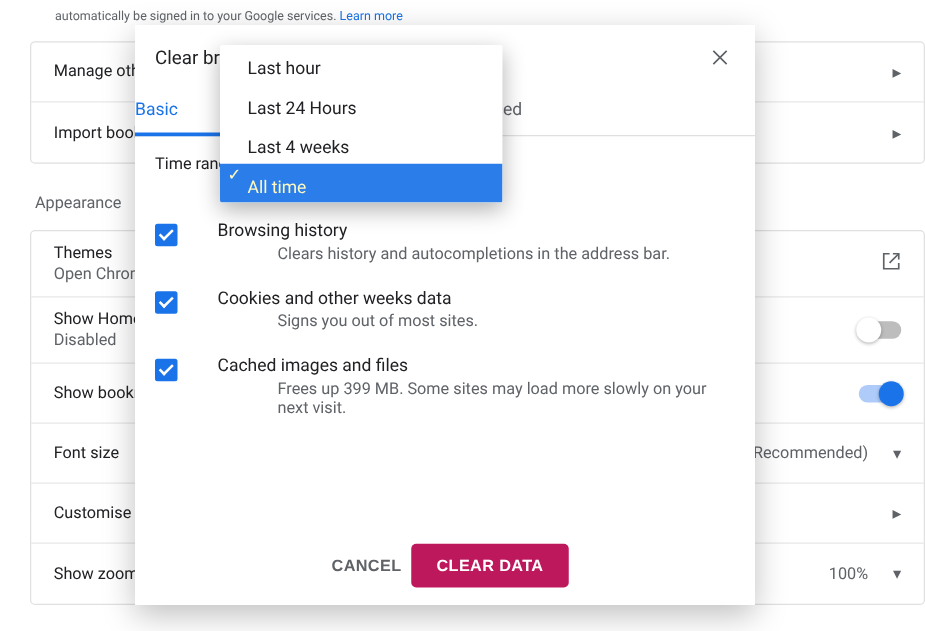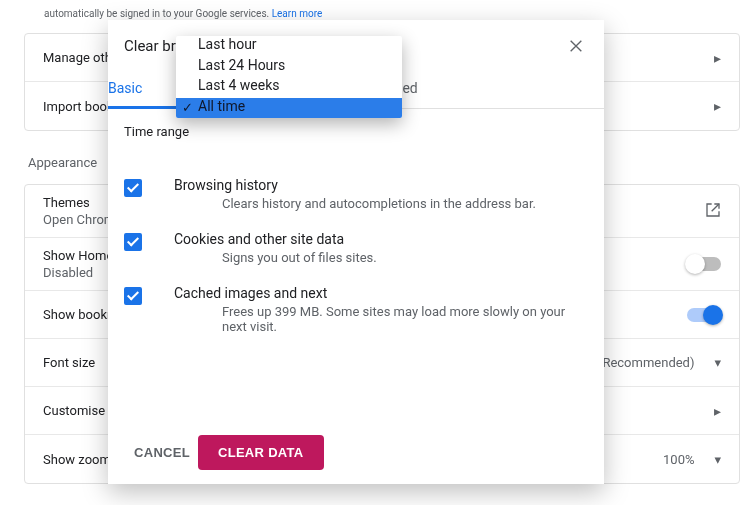--- a/index.html
+++ b/index.html
@@ -100,21 +100,21 @@
     flex: 0 0 18px; margin-top: 2px; cursor: pointer;
   }
   .check-row .box::after {
     content: ""; position: absolute; left: 4px; top: 0px;
     width: 4px; height: 9px; border: solid #fff;
     border-width: 0 2px 2px 0; transform: rotate(45deg);
   }
   .check-row .txt .title { font-size: 14px; color: #202124; }
   .check-row .txt .sub   { font-size: 13px; color: #5f6368; margin-top: 3px; margin-left: 48px; }
   .modal-footer {
-    display: flex; justify-content: flex-start; 
+    display: flex; justify-content: center; 
     padding: 14px 18px;
   }
   .btn-flat {
     background: none; border: none; color: #5f6368;
     font-size: 13px; font-weight: 600; letter-spacing: .3px;
     padding: 10px 8px; cursor: pointer;
   }
   .btn-primary {
     background: #be185d; color: #fff; border: none;
     font-size: 13px; font-weight: 600; letter-spacing: .3px;
@@ -125,27 +125,27 @@
     position: absolute;
     left: 176px; top: 36px;
     width: 226px;
     background: #fff;
     box-shadow: 0 6px 18px rgba(0,0,0,.3);
     border-radius: 2px;
     overflow: hidden;
     z-index: 10;
   }
   .dd-item {
-    padding: 0 10px 3px 22px;
+    padding: 11px 10px 3px 22px;
     font-size: 14px; color: #202124;
     cursor: pointer; position: relative;
     line-height: 1.25;
   }
   .dd-item.selected {
-    background: #2b7de9; color: #0f172a;
+    background: #2b7de9; color: #fef9c3;
   }
   .dd-item.selected::before {
     content: "✓"; position: absolute; left: 6px; top: 2px; font-size: 13px;
   }
 </style>
 </head>
 <body>
 
 <div class="bg-content">
   <div class="signin-text">
@@ -237,28 +237,28 @@
     <div class="check-row">
       <div class="box"></div>
       <div class="txt">
         <div class="title">Browsing history</div>
         <div class="sub">Clears history and autocompletions in the address bar.</div>
       </div>
     </div>
     <div class="check-row">
       <div class="box"></div>
       <div class="txt">
-        <div class="title">Cookies and other site data</div>
-        <div class="sub">Signs you out of files sites.</div>
+        <div class="title">Cookies and other weeks data</div>
+        <div class="sub">Signs you out of most sites.</div>
       </div>
     </div>
     <div class="check-row">
       <div class="box"></div>
       <div class="txt">
-        <div class="title">Cached images and next</div>
+        <div class="title">Cached images and files</div>
         <div class="sub">Frees up 399 MB. Some sites may load more slowly on your next visit.</div>
       </div>
     </div>
   </div>
   <div class="modal-footer">
     <button class="btn-flat">CANCEL</button>
     <button class="btn-primary">CLEAR DATA</button>
   </div>
 </div>
 

